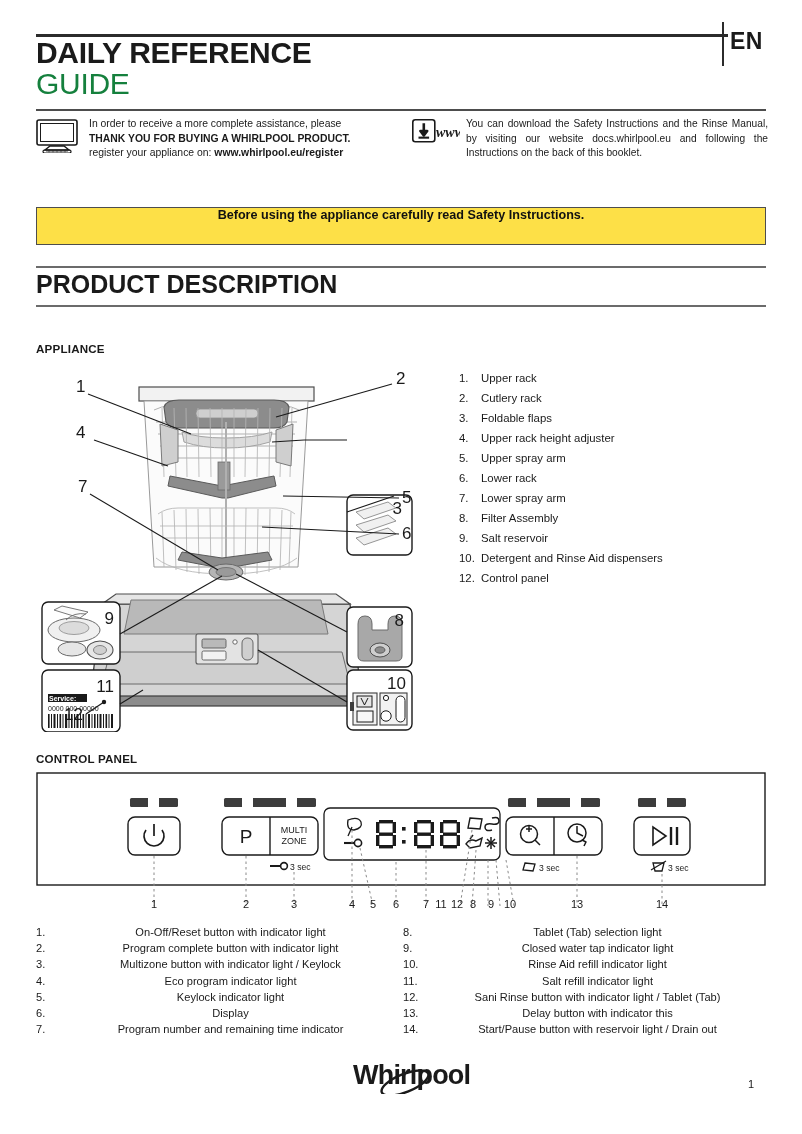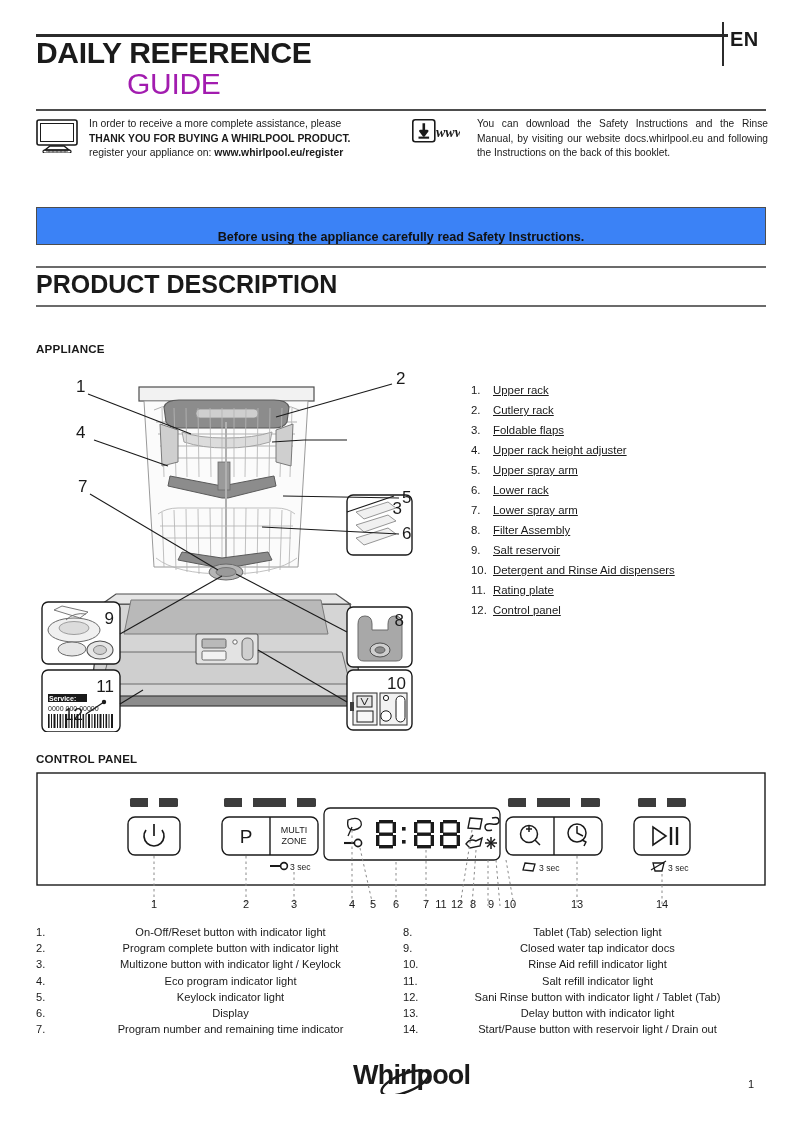--- a/index.html
+++ b/index.html
@@ -11,58 +11,58 @@
     font-family: "Liberation Sans", sans-serif;
     color: #1a1a1a;
     position: relative;
     overflow: hidden;
   }
   .page { position: relative; width: 802px; height: 1134px; padding: 0 36px; }
 
   
   .top-rule { position:absolute; left:36px; top:34px; width:692px; height:3px; background:#2b2b2b; }
   .lang-rule { position:absolute; left:722px; top:22px; width:2px; height:44px; background:#2b2b2b; }
-  .lang { position:absolute; left:730px; top:28px; font-size:20px; font-weight:bold; letter-spacing:0.5px; color:#1a1a1a; }
-
-  .title-block { position:absolute; left:36px; top:38px;text-align:center; }
+  .lang { position:absolute; left:730px; top:28px; font-size:23px; font-weight:bold; letter-spacing:0.5px; color:#1a1a1a; }
+
+  .title-block { position:absolute; left:36px; top:38px; }
   .title-main { font-size:30px; font-weight:bold; letter-spacing:-0.3px; line-height:30px; margin:0; }
-  .title-sub  { font-size:30px; font-weight:normal; letter-spacing:-0.3px; line-height:32px; margin:0; color:#a21caf; }
+  .title-sub  { font-size:30px; font-weight:normal; letter-spacing:-0.3px; line-height:32px; margin:0; color:#15803d; }
 
   .hdr-rule { position:absolute; left:36px; top:109px; width:730px; height:1.5px; background:#4d4d4d; }
 
   .thankyou { position:absolute; left:36px; top:117px; width:380px; display:flex; gap:9px; }
   .monitor { width:44px; height:34px; flex:none; margin-top:2px; }
   .ty-text { font-size:10.4px; line-height:14.6px; color:#1a1a1a; }
   .ty-text b { font-weight:bold; }
 
-  .download { position:absolute; left:412px; top:117px; width:356px; display:flex; gap:17px; }
+  .download { position:absolute; left:412px; top:117px; width:356px; display:flex; gap:6px; }
   .dl-icon { width:48px; height:24px; flex:none; margin-top:2px; }
   .dl-text { font-size:10.2px; line-height:14.6px; text-align:justify; color:#1a1a1a; }
   .dl-text b { font-weight:normal; }
 
   
   .safety-bar {
     position:absolute; left:36px; top:207px; width:730px; height:38px;
-    background:#3b82f6; border:1px solid #4d4d4d;
-    display:flex; align-items:flex-end; justify-content:center;
+    background:#fde047; border:1px solid #4d4d4d;
+    display:flex; align-items:flex-start; justify-content:center;
   }
   .safety-bar span { font-size:12.6px; font-weight:bold; color:#111; }
 
   
   .pd-rule-top { position:absolute; left:36px; top:266px; width:730px; height:1.5px; background:#6b6b6b; }
   .pd-title { position:absolute; left:36px; top:270px; font-size:25px; font-weight:bold; letter-spacing:0px; }
   .pd-rule-bot { position:absolute; left:36px; top:305px; width:730px; height:1.5px; background:#6b6b6b; }
 
   .appliance-label { position:absolute; left:36px; top:342px; font-size:11.6px; font-weight:bold; letter-spacing:0.2px; }
 
   
   .appliance-diagram { position:absolute; left:36px; top:362px; width:410px; height:370px; }
   .parts-list { position:absolute; left:455px; top:364px; width:320px; }
   .parts-list li { font-size:11.4px; line-height:20px; color:#1a1a1a; }
-  .parts-list ol { margin:16px; padding-left:24px;text-decoration:underline; }
+  .parts-list ol { margin:4px; padding-left:24px; }
 
   
   .cp-label { position:absolute; left:36px; top:752px; font-size:11.6px; font-weight:bold; letter-spacing:0.2px; }
   .cp-diagram { position:absolute; left:36px; top:772px; width:730px; height:155px; }
 
   
   .legend { position:absolute; left:36px; top:924px; width:734px; display:flex; gap:0px; }
   .legend-col { width:367px; }
   .legend-row { display:flex; font-size:11.1px; line-height:16.2px; color:#1a1a1a; }
   .legend-num { width:22px; flex:none; text-align:left; }
@@ -322,21 +322,20 @@
       <li><span style="display:inline-block;width:22px">1.</span><span>Upper rack</span></li>
       <li><span style="display:inline-block;width:22px">2.</span><span>Cutlery rack</span></li>
       <li><span style="display:inline-block;width:22px">3.</span><span>Foldable flaps</span></li>
       <li><span style="display:inline-block;width:22px">4.</span><span>Upper rack height adjuster</span></li>
       <li><span style="display:inline-block;width:22px">5.</span><span>Upper spray arm</span></li>
       <li><span style="display:inline-block;width:22px">6.</span><span>Lower rack</span></li>
       <li><span style="display:inline-block;width:22px">7.</span><span>Lower spray arm</span></li>
       <li><span style="display:inline-block;width:22px">8.</span><span>Filter Assembly</span></li>
       <li><span style="display:inline-block;width:22px">9.</span><span>Salt reservoir</span></li>
       <li><span style="display:inline-block;width:22px">10.</span><span>Detergent and Rinse Aid dispensers</span></li>
-      <li><span style="display:inline-block;width:22px">11.</span><span>Rating plate</span></li>
       <li><span style="display:inline-block;width:22px">12.</span><span>Control panel</span></li>
     </ol>
   </div>
 
   <div class="cp-label">CONTROL PANEL</div>
 
   <div class="cp-diagram">
     <svg viewBox="0 0 730 155" width="730" height="155">
 
       <rect x="1" y="1" width="728" height="112" fill="#ffffff" stroke="#1a1a1a" stroke-width="1.4"></rect>
@@ -546,37 +545,37 @@
           <span class="legend-txt">Program number and remaining time indicator</span>
         </div>
     </div>
     <div class="legend-col">
       <div class="legend-row">
           <span class="legend-num">8.</span>
           <span class="legend-txt">Tablet (Tab) selection light</span>
         </div>
       <div class="legend-row">
           <span class="legend-num">9.</span>
-          <span class="legend-txt">Closed water tap indicator docs</span>
+          <span class="legend-txt">Closed water tap indicator light</span>
         </div>
       <div class="legend-row">
           <span class="legend-num">10.</span>
           <span class="legend-txt">Rinse Aid refill indicator light</span>
         </div>
       <div class="legend-row">
           <span class="legend-num">11.</span>
           <span class="legend-txt">Salt refill indicator light</span>
         </div>
       <div class="legend-row">
           <span class="legend-num">12.</span>
           <span class="legend-txt">Sani Rinse button with indicator light / Tablet (Tab)</span>
         </div>
       <div class="legend-row">
           <span class="legend-num">13.</span>
-          <span class="legend-txt">Delay button with indicator light</span>
+          <span class="legend-txt">Delay button with indicator this</span>
         </div>
       <div class="legend-row">
           <span class="legend-num">14.</span>
           <span class="legend-txt">Start/Pause button with reservoir light / Drain out</span>
         </div>
     </div>
   </div>
 
   <div class="footer-logo">
     <svg viewBox="0 0 135 36" width="135" height="36">

